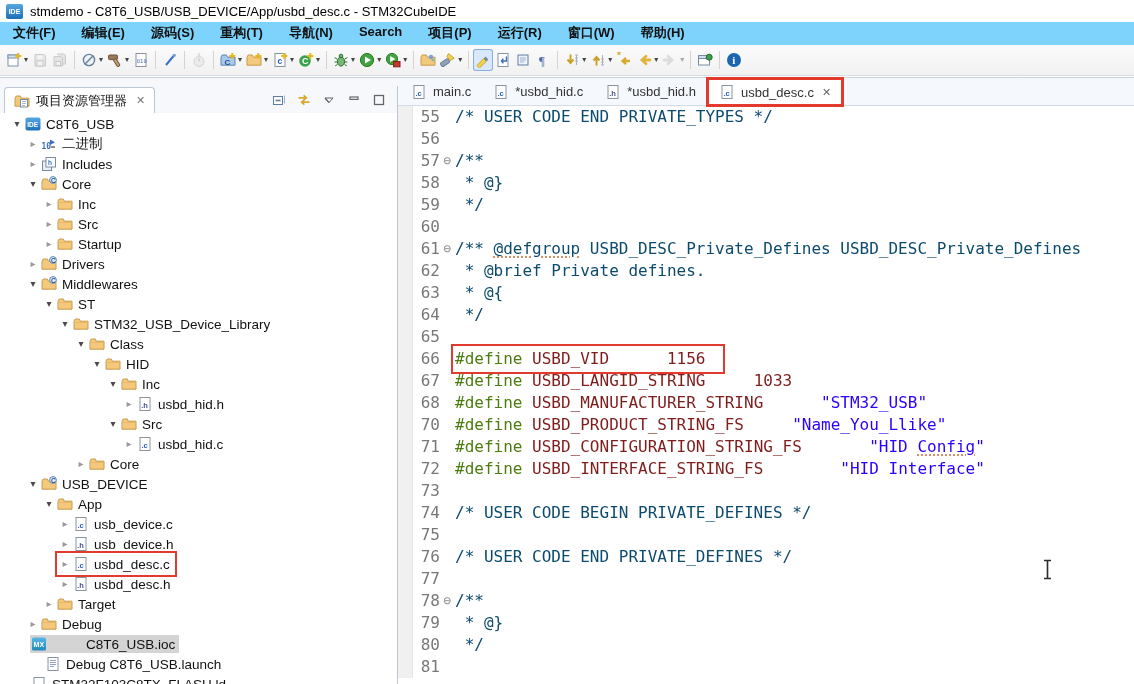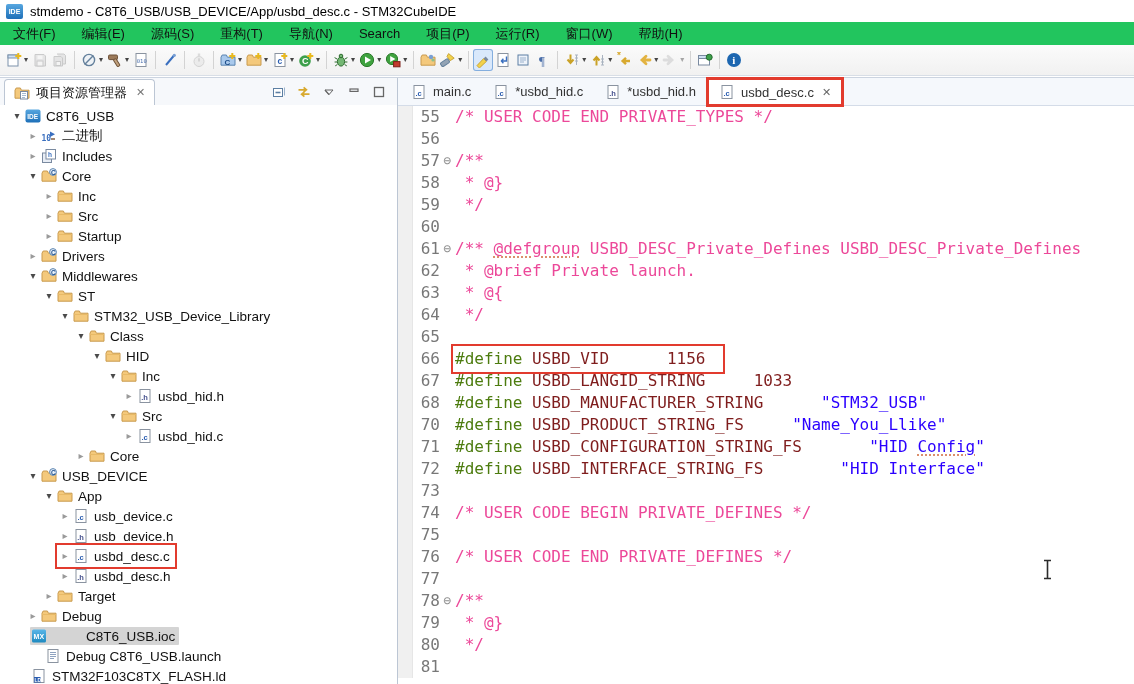--- a/index.html
+++ b/index.html
@@ -5,34 +5,34 @@
   html,body{margin:0;padding:0;}
   body{width:1134px;height:684px;overflow:hidden;position:relative;background:#fff;
        font-family:"Liberation Sans","DejaVu Sans",sans-serif;color:#111;
        -webkit-font-smoothing:antialiased;}
   
   .titlebar{height:22px;display:flex;align-items:center;padding-left:6px;background:#fff;}
   .app-icon{width:17px;height:15px;border-radius:2px;background:linear-gradient(#57a7e0,#1d6fb8);
             color:#fff;font-size:7px;font-weight:bold;display:flex;align-items:center;justify-content:center;margin-right:7px;}
   .title-text{font-size:13px;color:#000;}
   
-  .menubar{height:23px;display:flex;align-items:center;background:#22c55e;font-size:13px;}
+  .menubar{height:23px;display:flex;background:#7dd3fc;font-size:13px;font-weight:bold;}
   .menu-item{padding:2px 13px;white-space:nowrap;}
   
   .toolbar{height:30px;background:linear-gradient(#fbfbfb,#f1f1f1);
            border-bottom:1px solid #d8dee6;display:flex;align-items:center;padding-left:4px;}
   .tb-btn{height:22px;display:flex;align-items:center;justify-content:center;border-radius:3px;padding:0 2px;}
   .tb-btn.disabled{opacity:.45;filter:grayscale(.9);}
   .tb-btn.active{background:#d9e8fb;box-shadow:inset 0 0 0 1px #84aede;}
   .tb-btn .dd{font-size:8px;color:#444;margin-left:2px;line-height:1;}
   .tb-sep{width:1px;height:18px;background:#d3d3d3;margin:0 4px;flex:none;}
   
   .main{position:absolute;top:77px;left:0;right:0;bottom:0;border-top:1px solid #ccd4e0;background:#f6f8fb;}
   
-  .explorer{position:absolute;left:0;top:0;width:397px;bottom:0;border-right:1px solid #bcc6d4;background:#fff;}
+  .explorer{position:absolute;left:0;top:8px;width:397px;bottom:0;border-right:1px solid #bcc6d4;background:#fff;}
   .view-tabbar{height:27px;display:flex;align-items:flex-end;background:#f6f8fb;}
   .view-tab{height:25px;background:#fff;border:1px solid #bcc6d4;border-bottom:none;border-radius:4px 4px 0 0;
             display:flex;align-items:center;padding:0 9px;margin-left:4px;font-size:13px;gap:6px;}
   .view-tab .close{color:#777;font-size:11px;font-weight:bold;margin-left:3px;}
   .view-tools{margin-left:auto;display:flex;align-items:center;gap:9px;padding:0 10px 5px 0;}
   .tree{position:absolute;top:28px;left:0;right:0;bottom:0;overflow:hidden;font-size:13.5px;}
   .trow{height:20px;display:flex;align-items:center;white-space:nowrap;}
   .trow-inner{display:flex;align-items:center;height:20px;}
   .trow-inner.boxed{outline:2px solid #e23b2e;outline-offset:1px;}
   .texp{width:14px;text-align:center;font-size:10px;flex:none;line-height:20px;}
@@ -49,21 +49,21 @@
                  outline:3px solid #e23b2e;outline-offset:-2px;}
   .ed-tab .close{color:#666;font-size:11px;font-weight:bold;margin-left:2px;}
   .ed-content{position:absolute;top:28px;left:0;right:0;bottom:0;overflow:hidden;
               font-family:"DejaVu Sans Mono","Liberation Mono",monospace;font-size:16px;line-height:22px;}
   .cl{display:flex;height:22px;white-space:pre;}
   .ann{width:14px;background:#f0f0f0;border-right:1px solid #e6e6e6;flex:none;}
   .num{width:27px;text-align:right;color:#787878;flex:none;}
   .fold{width:15px;flex:none;color:#8f8f8f;font-size:13px;text-align:center;line-height:22px;}
   .codeln{flex:1;}
   .linebox{display:inline-block;outline:2px solid #e23b2e;outline-offset:2px;padding-right:16px;}
-  .tk-c{color:#ec4899;} .tk-d{color:#4d7c0f;font-weight:normal;} .tk-s{color:#2A00FF;} .tk-p{color:#7f1d1d;}
+  .tk-c{color:#0c4a6e;} .tk-d{color:#4d7c0f;font-weight:normal;} .tk-s{color:#2A00FF;} .tk-p{color:#7f1d1d;}
   .sq{text-decoration:underline dotted #cf6a3c;text-underline-offset:3px;}
   
   .ibeam{position:absolute;left:1041px;top:559px;width:13px;height:21px;pointer-events:none;}
   svg{display:block;}
 </style>
 </head>
 <body>
 
 <div class="titlebar">
   <span class="app-icon">IDE</span>
@@ -802,21 +802,21 @@
         </div>
       </div>
     <div class="ed-content">
         <div class="cl"><span class="ann"></span><span class="num">55</span><span class="fold"></span><span class="codeln"><span class="tk-c">/* USER CODE END PRIVATE_TYPES */</span></span></div>
         <div class="cl"><span class="ann"></span><span class="num">56</span><span class="fold"></span><span class="codeln"></span></div>
         <div class="cl"><span class="ann"></span><span class="num">57</span><span class="fold">⊖</span><span class="codeln"><span class="tk-c">/**</span></span></div>
         <div class="cl"><span class="ann"></span><span class="num">58</span><span class="fold"></span><span class="codeln"><span class="tk-c"> * @}</span></span></div>
         <div class="cl"><span class="ann"></span><span class="num">59</span><span class="fold"></span><span class="codeln"><span class="tk-c"> */</span></span></div>
         <div class="cl"><span class="ann"></span><span class="num">60</span><span class="fold"></span><span class="codeln"></span></div>
         <div class="cl"><span class="ann"></span><span class="num">61</span><span class="fold">⊖</span><span class="codeln"><span class="tk-c">/** </span><span class="tk-c sq">@defgroup</span><span class="tk-c"> USBD_DESC_Private_Defines USBD_DESC_Private_Defines</span></span></div>
-        <div class="cl"><span class="ann"></span><span class="num">62</span><span class="fold"></span><span class="codeln"><span class="tk-c"> * @brief Private launch.</span></span></div>
+        <div class="cl"><span class="ann"></span><span class="num">62</span><span class="fold"></span><span class="codeln"><span class="tk-c"> * @brief Private defines.</span></span></div>
         <div class="cl"><span class="ann"></span><span class="num">63</span><span class="fold"></span><span class="codeln"><span class="tk-c"> * @{</span></span></div>
         <div class="cl"><span class="ann"></span><span class="num">64</span><span class="fold"></span><span class="codeln"><span class="tk-c"> */</span></span></div>
         <div class="cl"><span class="ann"></span><span class="num">65</span><span class="fold"></span><span class="codeln"></span></div>
         <div class="cl"><span class="ann"></span><span class="num">66</span><span class="fold"></span><span class="codeln"><span class="linebox"><span class="tk-d">#define</span><span class="tk-p"> USBD_VID      </span><span class="tk-p">1156</span></span></span></div>
         <div class="cl"><span class="ann"></span><span class="num">67</span><span class="fold"></span><span class="codeln"><span class="tk-d">#define</span><span class="tk-p"> USBD_LANGID_STRING     </span><span class="tk-p">1033</span></span></div>
         <div class="cl"><span class="ann"></span><span class="num">68</span><span class="fold"></span><span class="codeln"><span class="tk-d">#define</span><span class="tk-p"> USBD_MANUFACTURER_STRING      </span><span class="tk-s">"STM32_USB"</span></span></div>
         <div class="cl"><span class="ann"></span><span class="num">70</span><span class="fold"></span><span class="codeln"><span class="tk-d">#define</span><span class="tk-p"> USBD_PRODUCT_STRING_FS     </span><span class="tk-s">"Name_You_Llike"</span></span></div>
         <div class="cl"><span class="ann"></span><span class="num">71</span><span class="fold"></span><span class="codeln"><span class="tk-d">#define</span><span class="tk-p"> USBD_CONFIGURATION_STRING_FS       </span><span class="tk-s">"HID </span><span class="tk-s sq">Config</span><span class="tk-s">"</span></span></div>
         <div class="cl"><span class="ann"></span><span class="num">72</span><span class="fold"></span><span class="codeln"><span class="tk-d">#define</span><span class="tk-p"> USBD_INTERFACE_STRING_FS        </span><span class="tk-s">"HID Interface"</span></span></div>
         <div class="cl"><span class="ann"></span><span class="num">73</span><span class="fold"></span><span class="codeln"></span></div>

